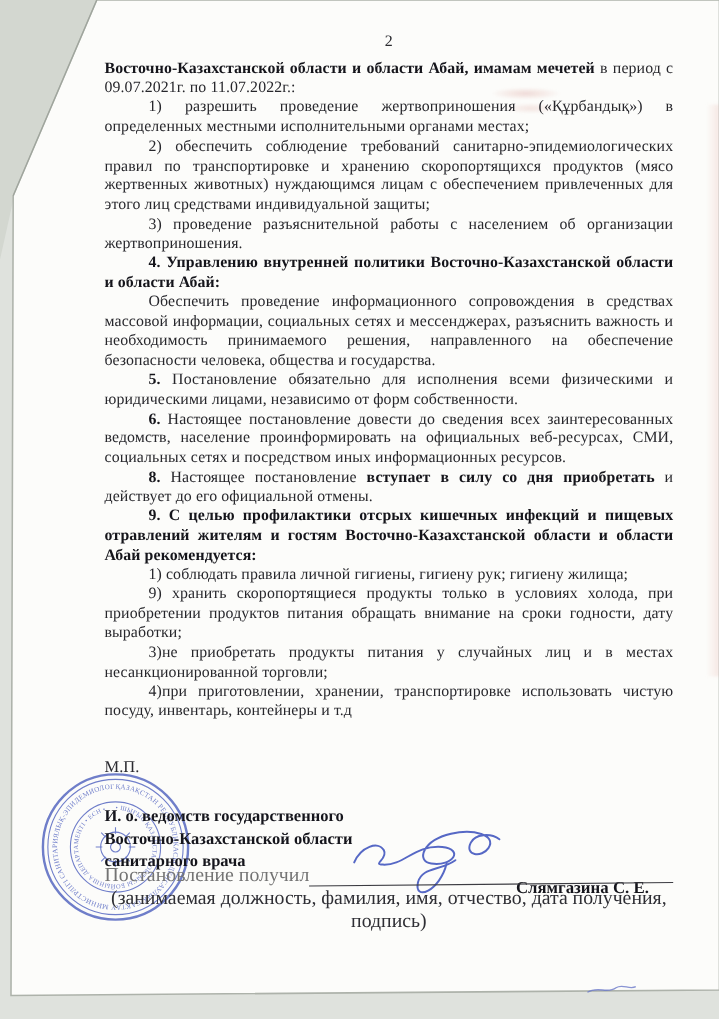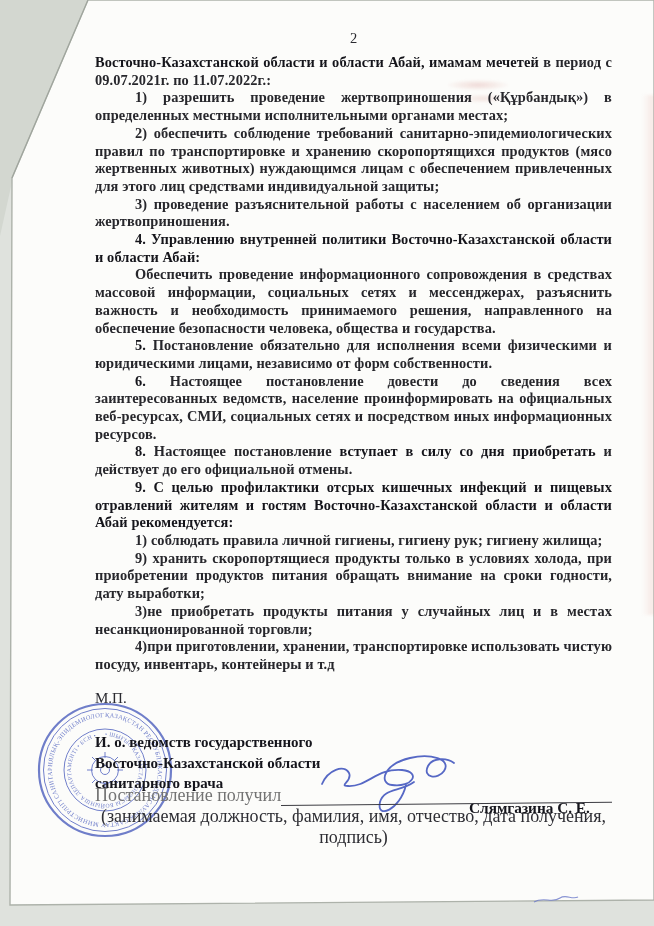--- a/index.html
+++ b/index.html
@@ -4,21 +4,21 @@
 <style>
   html,body{margin:0;padding:0;background:#dfe2dd;}
   .scan{position:relative;width:654px;height:926px;overflow:hidden;
         font-family:"Liberation Serif", serif;}
   .bg-svg{position:absolute;left:0;top:0;}
   .page-number{position:absolute;left:95px;top:30px;width:517px;text-align:center;
         font-size:14.5px;color:#2a2a2f;}
   .doc{position:absolute;left:95px;top:54px;width:517px;
         font-size:14.4px;line-height:17.7px;color:#27272c;text-align:justify;
         letter-spacing:.1px;}
-  .doc p{margin:0;font-weight:bold;}
+  .doc p{margin:0;}
   .doc p.ind{text-indent:40px;}
   .doc b{color:#15151b;}
   .seal-note{position:absolute;left:95px;top:690px;font-size:15px;color:#2a2a30;}
   .sig-block{position:absolute;left:95px;top:732px;width:340px;
         font-size:15px;line-height:20.6px;font-weight:bold;color:#15151c;}
   .sig-name{position:absolute;left:469px;top:771px;font-size:15.3px;font-weight:bold;color:#15151c;margin-top:28px;}
   .sig-svg{position:absolute;left:318px;top:740px;}
   .stamp{position:absolute;left:35px;top:700px;opacity:.8;}
   .received{position:absolute;left:95px;top:785px;width:517px;display:flex;
         font-size:18px;color:#737373;align-items:flex-end;}

